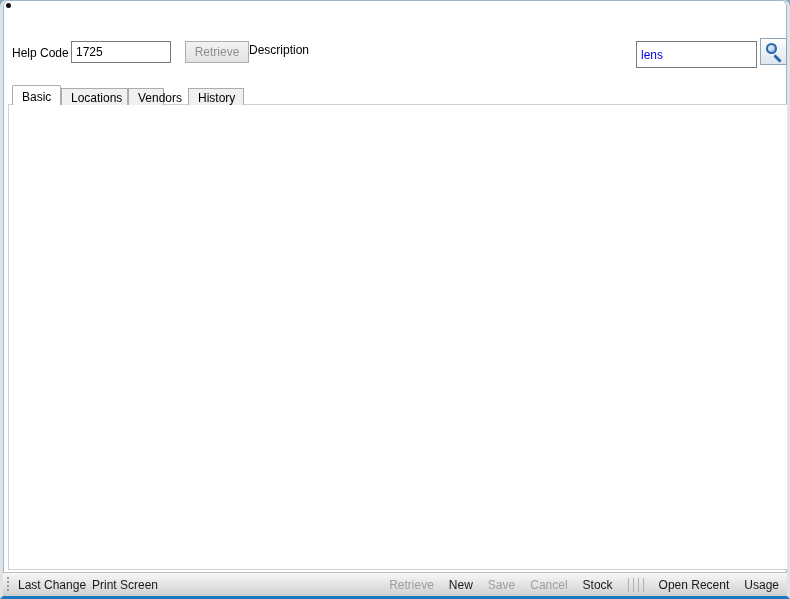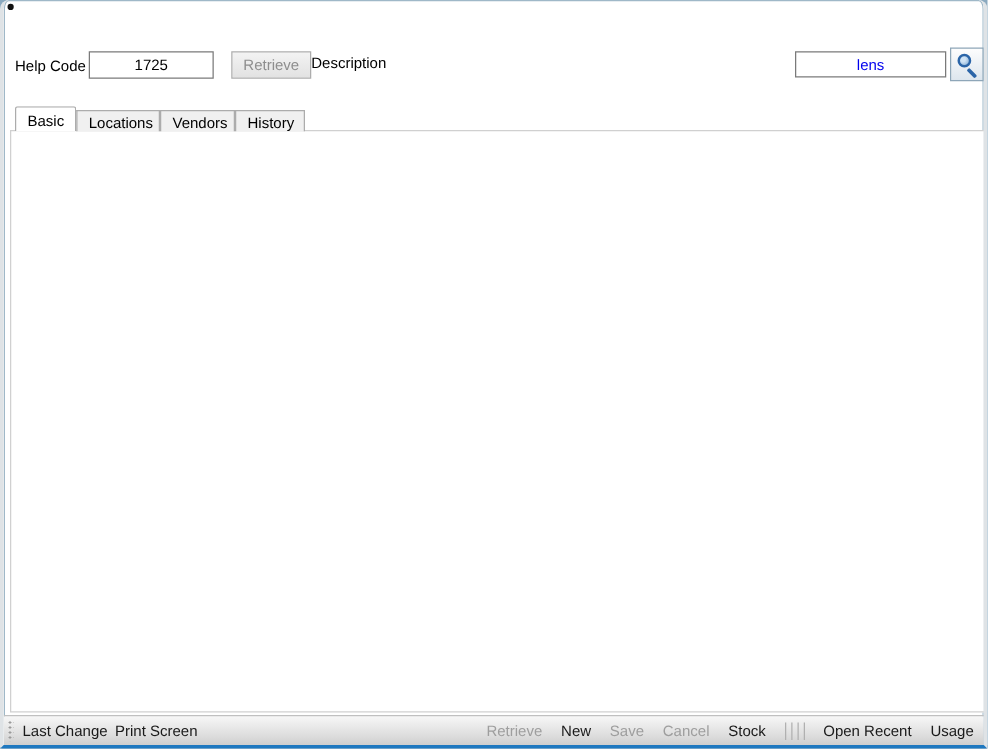--- a/index.html
+++ b/index.html
@@ -31,21 +31,21 @@
   .tb-min { right:34px; }
   .tb-close { right:8px; }
   .tb-min .bar { position:absolute; left:5px; bottom:5px; width:12px; height:5px; background:#ffe23c; border:1px solid #b38a00; }
   .tb-close .x { position:absolute; left:0; top:1px; width:100%; text-align:center; color:#fff; font-weight:bold; font-size:13px; text-shadow:0 1px 1px rgba(120,70,0,.6); }
 
   
   .lbl { position:absolute; font-size:12px; color:#000; white-space:nowrap; }
   .lbl.gray { color:#a0a0a0; }
   .txt {
     position:absolute; border:1px solid #7a7a7a; background:#fff; font-family:"Liberation Sans",sans-serif;
-    font-size:12px; color:#000; padding:2px 4px; outline:none;text-align:center;
+    font-size:12px; color:#000; padding:2px 4px; outline:none;
   }
   .txt.lav { background:#dfd8ea; border-color:#949494; }
   .link { position:absolute; font-size:12px; color:#0000ee; text-decoration:underline; white-space:nowrap; cursor:pointer; }
   .grp { position:absolute; border:1px solid #d4d4d4; border-radius:2px; }
   .leg { position:absolute; top:-8px; left:8px; background:#fff; padding:0 4px; font-size:12px; color:#000; white-space:nowrap; }
   .cb { position:absolute; width:14px; height:14px; border:1px solid #707070; background:#fff; cursor:pointer; }
   .cb.checked::after { content:"✓"; position:absolute; left:1px; top:-2px; font-size:12px; font-weight:bold; color:#222; }
   .cb.disabled { border-color:#c3c3c3; cursor:default; }
   .radio { position:absolute; width:13px; height:13px; border:1px solid #5a5a5a; border-radius:50%; background:#fff; cursor:pointer; }
   .radio.sel::after { content:""; position:absolute; left:3px; top:3px; width:5px; height:5px; border-radius:50%; background:#111; }
@@ -58,21 +58,21 @@
 
   
   .btn {
     position:absolute; border:1px solid #adadad; background:linear-gradient(#f3f3f3,#e2e2e2);
     font-size:12px; color:#8e8e8e; text-align:center; cursor:pointer; font-family:"Liberation Sans",sans-serif;
   }
   .desc-box {
     position:absolute; left:325px; top:39px; width:300px; height:61px; border:1px solid #7a7a7a; background:#fff;
     font-size:12px; padding:3px 5px; overflow:hidden;
   }
-  .search-input { left:633px; top:41px; width:121px; height:21px; color:#0000ee; }
+  .search-input { left:633px; top:41px; width:121px; height:27px; color:#0000ee; }
   .mag-btn {
     position:absolute; left:757px; top:38px; width:27px; height:27px; border:1px solid #8ea6b8;
     background:linear-gradient(#fdfdfd,#dde6ee); cursor:pointer;
   }
   .mag-circle { position:absolute; left:5px; top:4px; width:11px; height:11px; border:2.5px solid #2b65a8; border-radius:50%; background:radial-gradient(circle at 35% 35%, #cfe3f5 30%, #7fa9d0); }
   .mag-handle { position:absolute; right:4px; bottom:4px; width:9px; height:3px; background:#2b65a8; transform:rotate(45deg); border-radius:1px; }
 
   
   .tab { position:absolute; top:88px; height:17px; border:1px solid #acacac; border-bottom:none; background:#f0f0f0; font-size:12px; padding:2px 9px 0 9px; cursor:pointer; white-space:nowrap; z-index:3; }
   .tab.active { top:85px; height:20px; background:#fff; z-index:5; padding-top:4px; border-radius:2px 2px 0 0; }
@@ -110,21 +110,21 @@
   <button class="btn" style="left:182px; top:41px; width:64px; height:22px;">Retrieve</button>
   <div class="lbl" style="left:246px; top:43px;">Description</div>
   <input class="txt search-input" value="lens" style="">
   <div class="mag-btn">
     <span><span class="mag-circle"></span><span class="mag-handle"></span></span>
   </div>
 
   
   <div class="tab active" style="left:9px;  width:49px;">Basic</div>
   <div class="tab" style="left:58px; width:67px;">Locations</div>
-  <div class="tab" style="left:125px;width:60px;">Vendors</div>
+  <div class="tab" style="left:125px;width:36px;">Vendors</div>
   <div class="tab" style="left:185px;width:56px;">History</div>
   <div class="tabpage"></div>
 
   
   <div class="lbl" style="left:18px; top:128px;">Item Type</div>
   <div class="sel" style="left:123px; top:124px; width:90px; height:21px;">
     <span>I</span><span class="chev"></span>
   </div>
   <div class="lbl" style="left:240px; top:128px;">Manufacturer Abbrev</div>
   <input class="txt" style="left: 343px; top: 124px; width: 112px; height: 21px;" value="FSC">

